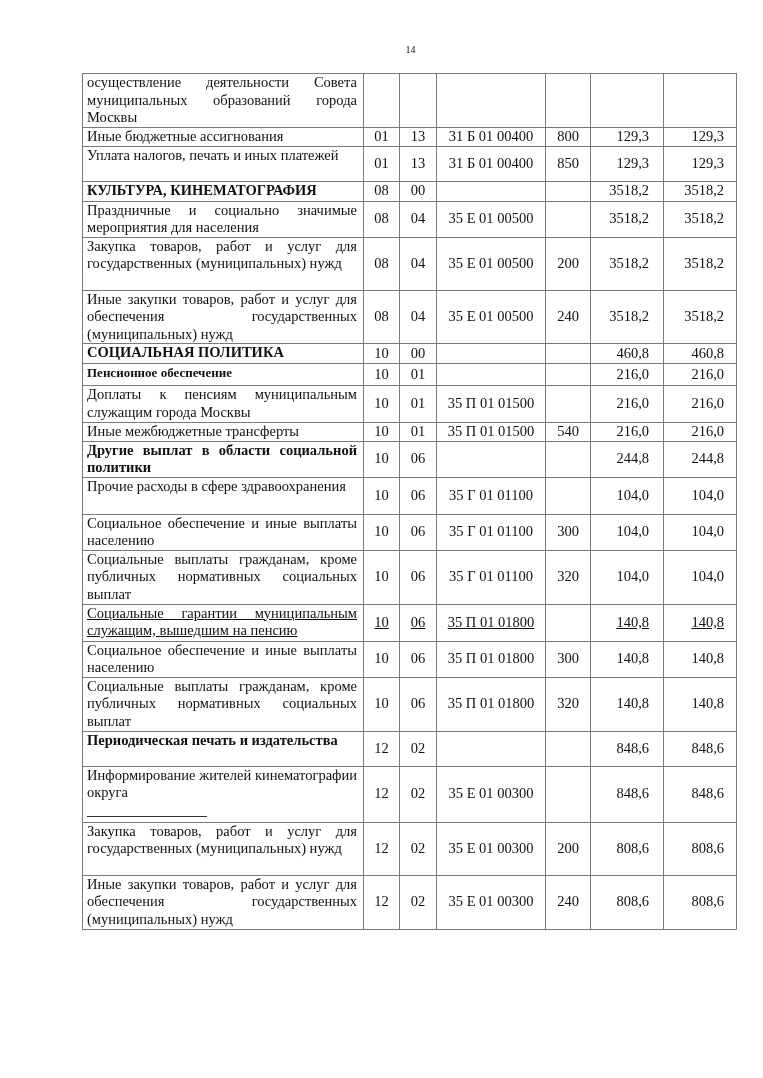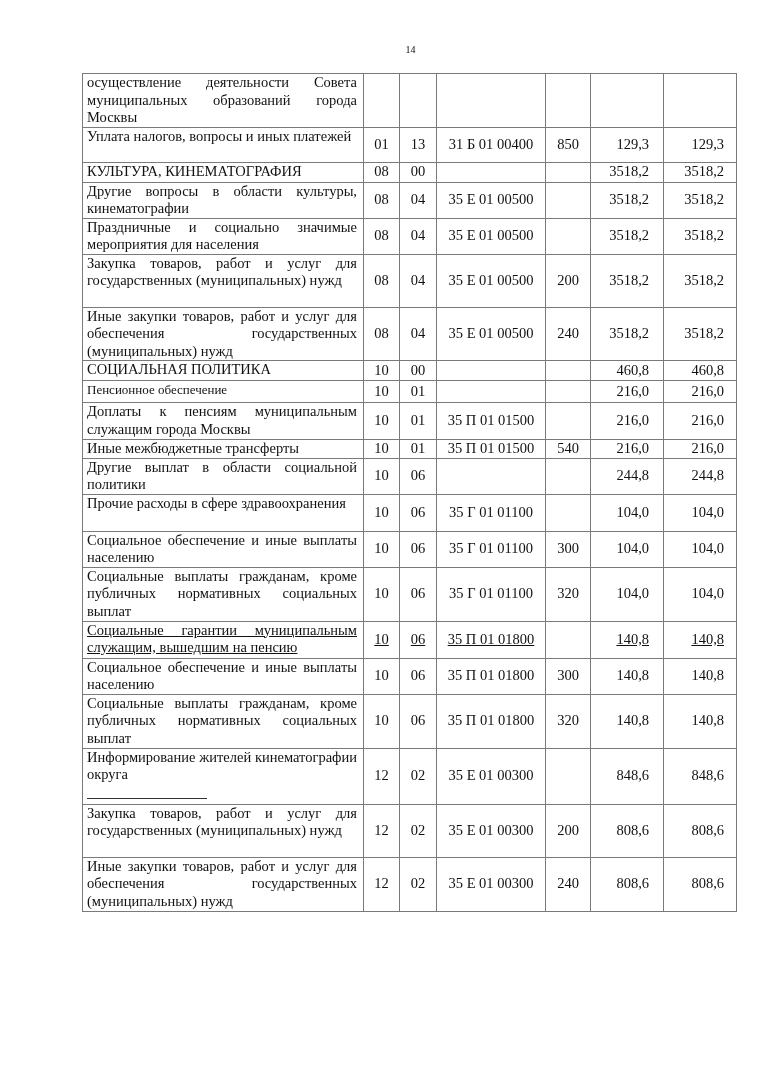--- a/index.html
+++ b/index.html
@@ -6,21 +6,21 @@
   body { width: 763px; height: 1078px; position: relative; overflow: hidden;
          font-family: "Liberation Serif", "DejaVu Serif", serif; color: #111; }
   .page-number { position: absolute; top: 44px; left: 8px; width: 763px; text-align: center; font-size: 10px; margin-left: 21px; }
   table.budget { position: absolute; left: 82px; top: 73px; width: 654px; border-collapse: collapse; table-layout: fixed; }
   table.budget td { border: 1px solid #7a7a7a; font-size: 14.5px; line-height: 17.5px; padding: 0 3px; vertical-align: middle; }
   table.budget td.desc { text-align: justify; text-align-last: auto; padding-left: 4px; padding-right: 6px; vertical-align: top; }
   table.budget td.desc .txt { display: block; }
   table.budget td.num { text-align: center; }
   table.budget td.amt { text-align: right; padding-right: 14px; }
   table.budget td.amt2 { text-align: right; padding-right: 12px; }
-  tr.bold td.desc { font-weight: normal; }
+  tr.bold td.desc { font-weight: bold; }
   tr.small td.desc { font-size: 13px; }
   .underline-blank { display: block; width: 120px; border-bottom: 1px solid #333; height: 14px; }
 </style>
 </head>
 <body>
 
 <div class="page-number">14</div>
 
 <table class="budget">
   <colgroup>
@@ -37,53 +37,53 @@
         <td class="desc">
           <span class="txt">осуществление деятельности Совета муниципальных образований города Москвы</span>
         </td>
         <td class="num"></td>
         <td class="num"></td>
         <td class="num"></td>
         <td class="num"></td>
         <td class="amt"></td>
         <td class="amt2"></td>
       </tr>
+      <tr style="height: 19px;">
+        <td class="desc">
+          <span class="txt">Иные бюджетные ассигнования</span>
+        </td>
+        <td class="num">01</td>
+        <td class="num">13</td>
+        <td class="num">31 Б 01 00400</td>
+        <td class="num">800</td>
+        <td class="amt">129,3</td>
+        <td class="amt2">129,3</td>
+      </tr>
       <tr style="height: 35px;">
         <td class="desc">
-          <span class="txt">Уплата налогов, вопросы и иных платежей</span>
+          <span class="txt">Уплата налогов, печать и иных платежей</span>
         </td>
         <td class="num">01</td>
         <td class="num">13</td>
         <td class="num">31 Б 01 00400</td>
         <td class="num">850</td>
         <td class="amt">129,3</td>
         <td class="amt2">129,3</td>
       </tr>
       <tr class="bold" style="height: 20px;">
         <td class="desc">
           <span class="txt">КУЛЬТУРА, КИНЕМАТОГРАФИЯ</span>
         </td>
         <td class="num">08</td>
         <td class="num">00</td>
         <td class="num"></td>
         <td class="num"></td>
         <td class="amt">3518,2</td>
         <td class="amt2">3518,2</td>
       </tr>
-      <tr class="bold" style="height: 36px;">
-        <td class="desc">
-          <span class="txt">Другие вопросы в области культуры, кинематографии</span>
-        </td>
-        <td class="num">08</td>
-        <td class="num">04</td>
-        <td class="num">35 Е 01 00500</td>
-        <td class="num"></td>
-        <td class="amt">3518,2</td>
-        <td class="amt2">3518,2</td>
-      </tr>
       <tr style="height: 36px;">
         <td class="desc">
           <span class="txt">Праздничные и социально значимые мероприятия для населения</span>
         </td>
         <td class="num">08</td>
         <td class="num">04</td>
         <td class="num">35 Е 01 00500</td>
         <td class="num"></td>
         <td class="amt">3518,2</td>
         <td class="amt2">3518,2</td>
@@ -224,20 +224,31 @@
         <td class="desc">
           <span class="txt">Социальные выплаты гражданам, кроме публичных нормативных социальных выплат</span>
         </td>
         <td class="num">10</td>
         <td class="num">06</td>
         <td class="num">35 П 01 01800</td>
         <td class="num">320</td>
         <td class="amt">140,8</td>
         <td class="amt2">140,8</td>
       </tr>
+      <tr class="bold" style="height: 35px;">
+        <td class="desc">
+          <span class="txt">Периодическая печать и издательства</span>
+        </td>
+        <td class="num">12</td>
+        <td class="num">02</td>
+        <td class="num"></td>
+        <td class="num"></td>
+        <td class="amt">848,6</td>
+        <td class="amt2">848,6</td>
+      </tr>
       <tr style="height: 56px;">
         <td class="desc">
           <span class="txt">Информирование жителей кинематографии округа</span>
           <span class="underline-blank"></span>
         </td>
         <td class="num">12</td>
         <td class="num">02</td>
         <td class="num">35 Е 01 00300</td>
         <td class="num"></td>
         <td class="amt">848,6</td>

